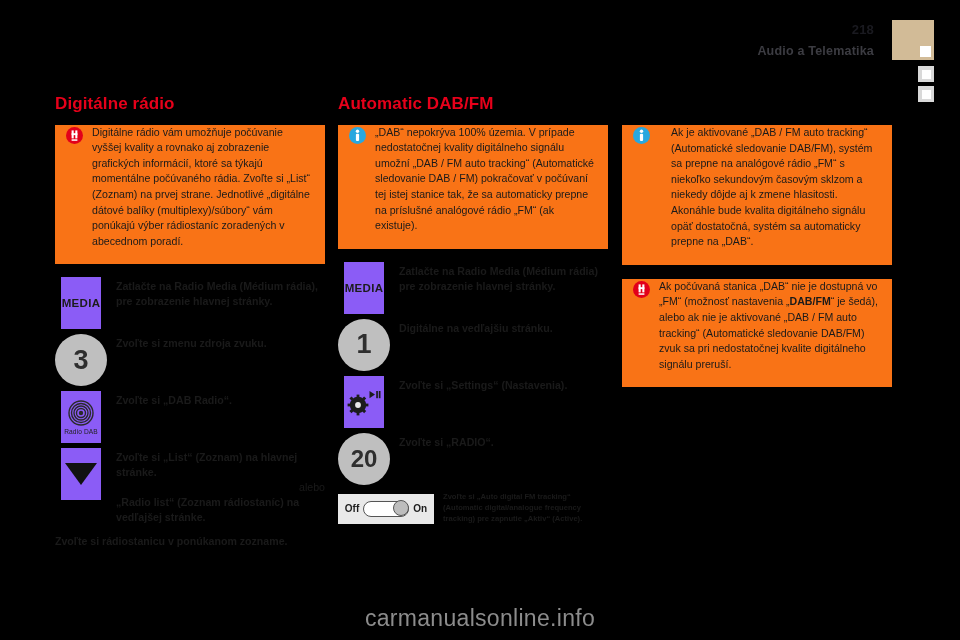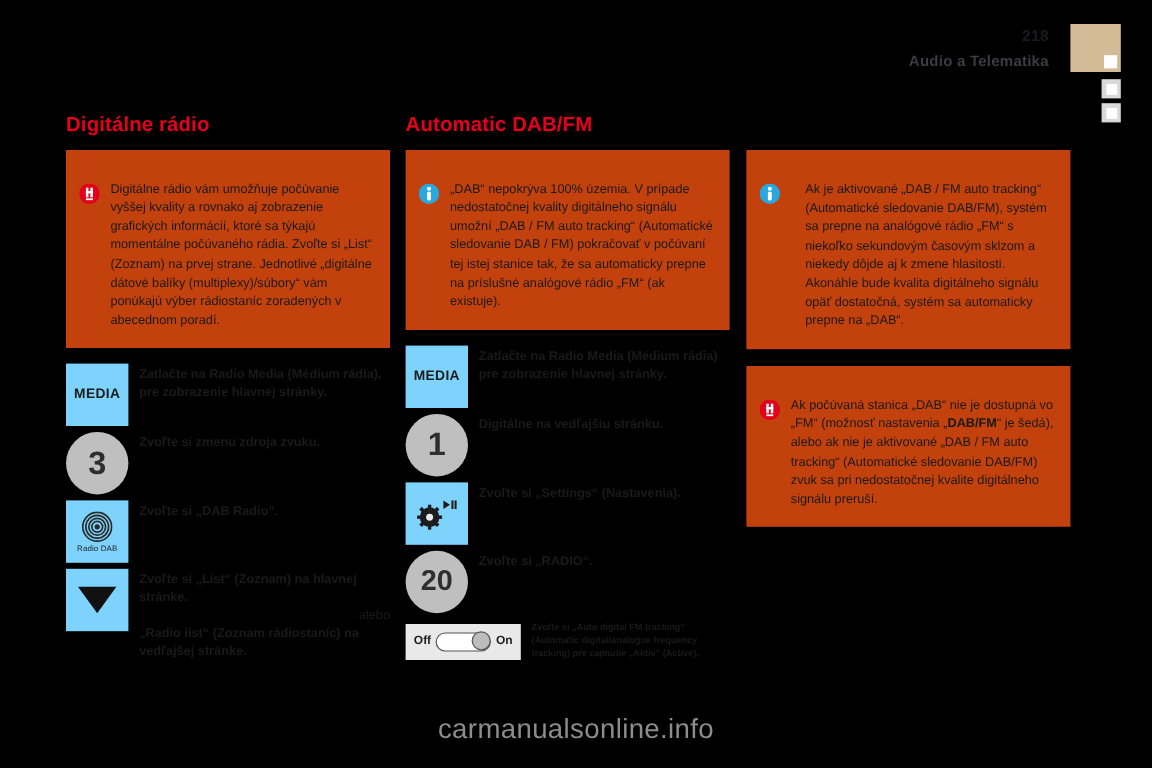--- a/index.html
+++ b/index.html
@@ -49,23 +49,23 @@
     color:#e6001a;
     font-size:17px;
     font-weight:bold;
     letter-spacing:.1px;
     margin:0 0 11px 0;
     line-height:1.1;
   }
 
   
   .note{
-    background:#c2410c;
+    background:#f97316;
     display:flex;
-    padding:26px 12px 15px 11px;
+    padding:0 12px 15px 11px;
     box-sizing:border-box;
   }
   .note .icon{flex:0 0 26px;padding-top:2px;}
   .note .body{
     flex:1 1 auto;
     font-size:10.6px;
     line-height:15.6px;
     color:#1a1a1a;
   }
   .note.spacer-bottom{margin-bottom:14px;gap:12px;}
@@ -96,21 +96,21 @@
   .step .txt{
     flex:1 1 auto;
     font-size:10.6px;
     line-height:15px;
     font-weight:bold;
     color:#1a1a1a;
     padding-top:2px;
   }
 
   .sq{
-    width:52px;height:52px;background:#7dd3fc;
+    width:40px;height:52px;background:#8b5cf6;
     display:flex;align-items:center;justify-content:center;
     flex-direction:column;
   }
   .sq .lbl{font-size:11.5px;font-weight:bold;color:#1c1c1c;letter-spacing:.3px;}
   .circ{
     width:52px;height:52px;border-radius:50%;background:#bfbfbf;
     display:flex;align-items:center;justify-content:center;
     color:#2e2e2e;font-size:27px;font-weight:bold;line-height:1;
   }
   .circ.small-num{font-size:24px;}
@@ -145,21 +145,21 @@
 
   .final-line{
     margin-top:9px;
     font-size:10.6px;font-weight:bold;color:#1a1a1a;line-height:15px;
   }
 
   .alebo{font-weight:normal;text-align:right;}
 
   
   .watermark{
-    position:absolute;left:0;bottom:19px;width:960px;
+    position:absolute;left:0;bottom:8px;width:960px;
     text-align:center;
     color:#8c8c8c;
     font-size:23px;
     letter-spacing:.3px;
   }
 </style>
 </head>
 <body>
 
 <div class="header">
@@ -236,20 +236,21 @@
       </div>
       <div class="txt">
         <div>Zvoľte si „List“ (Zoznam) na hlavnej stránke.</div>
         <div class="alebo">alebo</div>
         <div>„Radio list“ (Zoznam rádiostaníc) na vedľajšej stránke.</div>
       </div>
     </div>
 
   </div>
 
+  <div class="final-line">Zvoľte si rádiostanicu v ponúkanom zozname.</div>
 </div>
 
 <div class="col col-2">
   <h2 class="col-title">Automatic DAB/FM</h2>
 
   <div class="note">
     <span class="icon ico-info">
       <svg width="17" height="17" viewBox="0 0 17 17">
           <circle cx="8.5" cy="8.5" r="8.5" fill="#29a8df"></circle>
           <circle cx="8.5" cy="4.3" r="1.7" fill="#fff"></circle>

